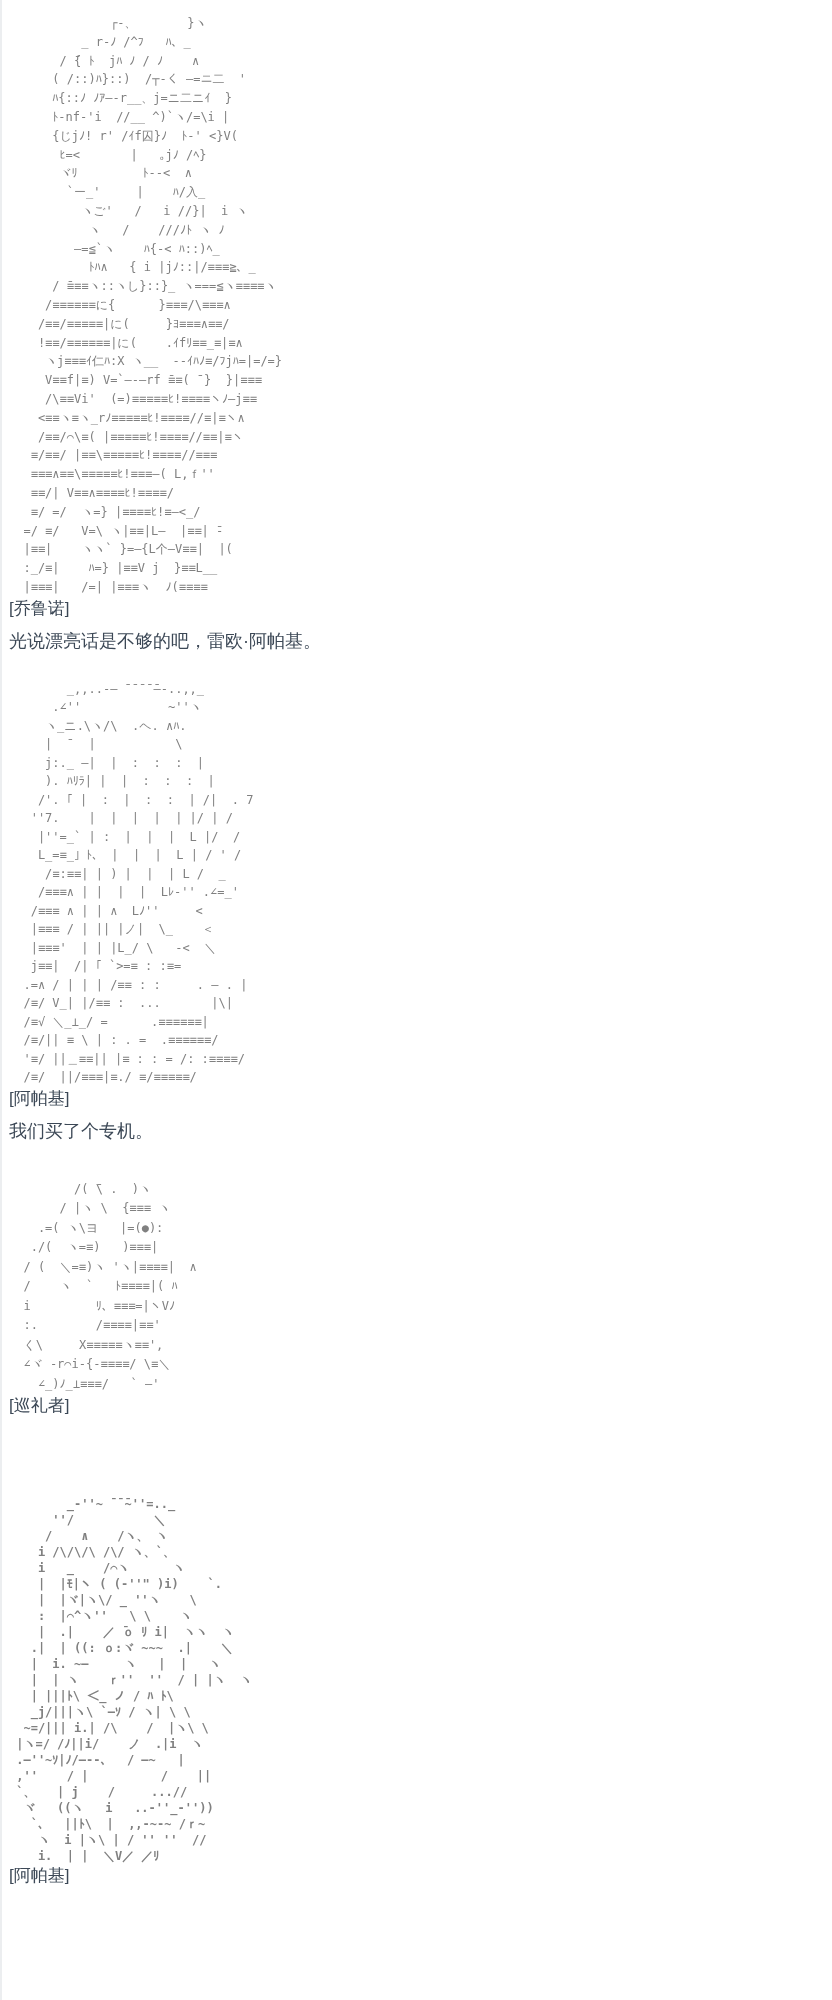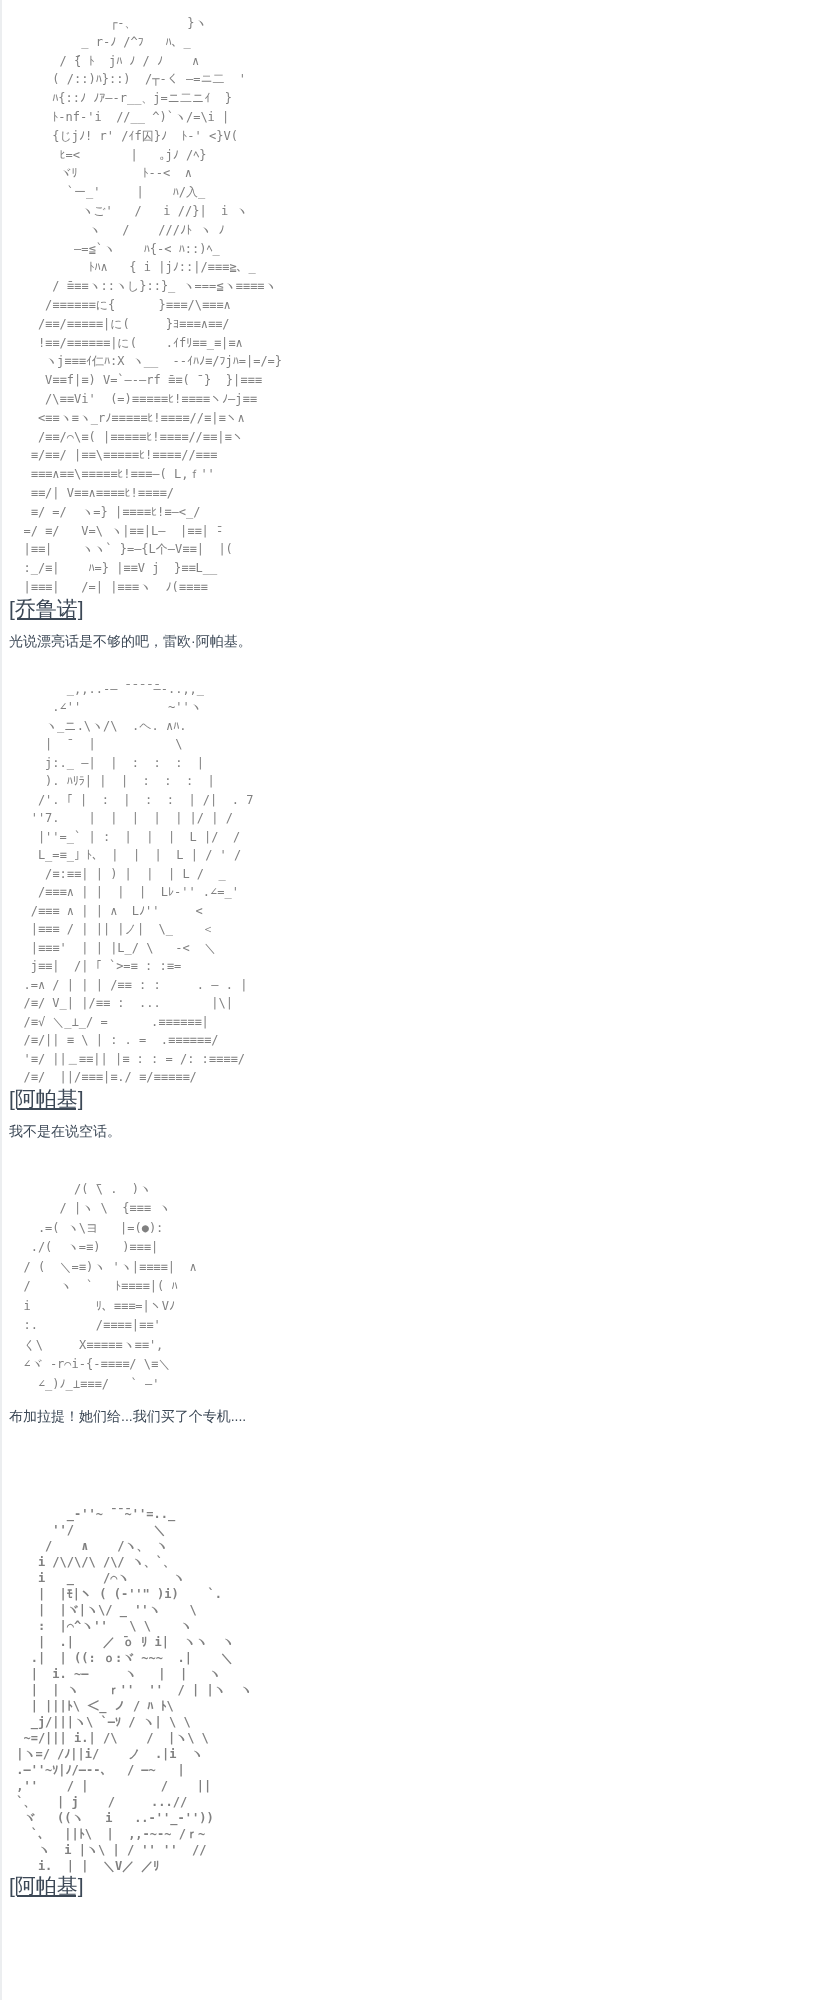--- a/index.html
+++ b/index.html
@@ -26,28 +26,27 @@
     margin: 0;
     white-space: pre;
     font-size: 12px;
   }
   pre.aa1 { line-height: 18.8px; }
   pre.aa2 { line-height: 18.5px; margin-top: 29px; }
   pre.aa3 { line-height: 19.5px; margin-top: 39px; }
   pre.aa4 { line-height: 16px; margin-top: 80px; font-weight: bold; }
   .speaker {
     margin-top: 2px;
-    font-size: 21px;
+    font-size: 17px;
     line-height: 20px;
     color: #3c4856;
-    text-decoration: underline;
   }
   p.line {
     margin: 13px 0 0 0;
-    font-size: 14px;
+    font-size: 18px;
     line-height: 19px;
     color: #3c4856;
   }
 </style>
 </head>
 <body>
 
 <div class="page">
   <div class="content">
 
@@ -104,36 +103,36 @@
    |≡≡≡ / | || |ノ|  \_    ＜
    |≡≡≡'  | | |L_/ \   -&lt;  ＼
    j≡≡|  /| ｢ `&gt;=≡ : :≡=
   .=∧ / | | | /≡≡ : :     . — . |
   /≡/ V_| |/≡≡ :  ...       |\|
   /≡√ ＼_⊥_/ =      .≡≡≡≡≡≡|
   /≡/|| ≡ \ | : . =  .≡≡≡≡≡≡/
   '≡/ ||＿≡≡|| |≡ : : = /: :≡≡≡≡/
   /≡/  ||/≡≡≡|≡./ ≡/≡≡≡≡≡/</pre>
       <div class="speaker">[阿帕基]</div>
-      <p class="line">我不是在说空话。</p>
+      <p class="line">我们买了个专机。</p>
     </section>
 
     <section>
       <pre class="aa aa3">         /( ̄\ .  )ヽ
        / |ヽ \  {≡≡≡ ヽ
     .=( ヽ\ヨ   |=(●):
    ./(  ヽ=≡)   )≡≡≡|
   / (  ＼=≡)ヽ 'ヽ|≡≡≡≡|  ∧
   /    ヽ  `   ﾄ≡≡≡≡|( ﾊ
   i         ﾘ、≡≡≡=|ヽVﾉ
   :.        /≡≡≡≡|≡≡'
   く\     X≡≡≡≡≡ヽ≡≡',
   ∠ヾ -r⌒i-{-≡≡≡≡/ \≡＼
     ∠_)ﾉ_⊥≡≡≡/   ` —'</pre>
-      <p class="line">布加拉提！她们给...我们买了个专机....</p>
+      <div class="speaker">[巡礼者]</div>
     </section>
 
     <section>
       <pre class="aa aa4">        _-''~ ̄ ̄ ̄~''=.._
       ''/           ＼
      /    ∧    /ヽ、 ヽ
     i /\/\/\ /\/ ヽ、`、
     i   _    /⌒ヽ      ヽ
     |  |ﾓ|ヽ ( (-''" )i)    `.
     |  |ヾ|ヽ\/ _ ''ヽ    \

